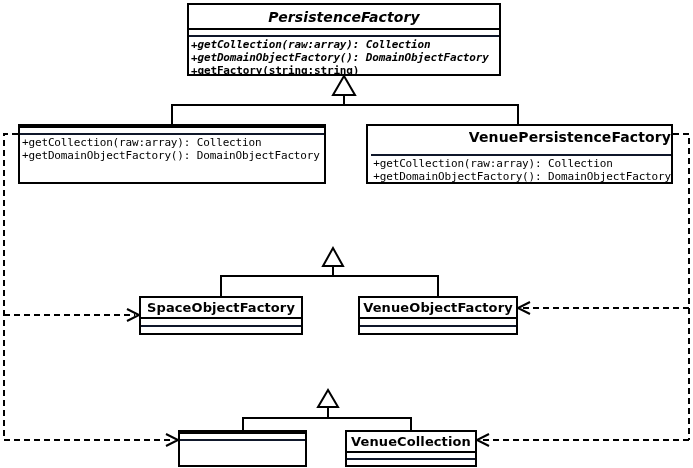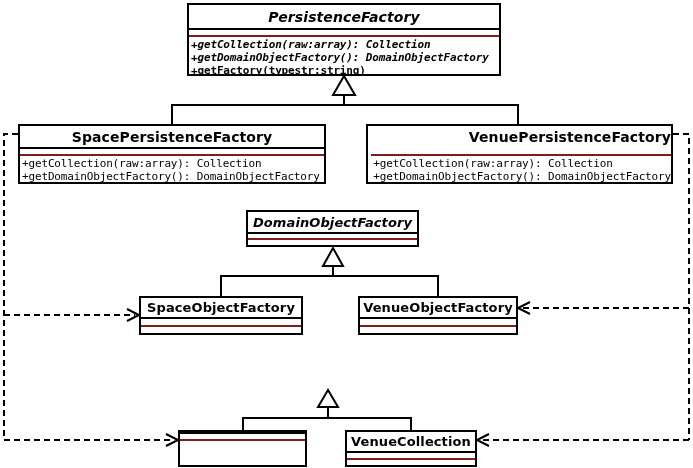--- a/index.html
+++ b/index.html
@@ -29,21 +29,21 @@
     justify-content: center;
     font-weight: bold;
     white-space: nowrap;
     overflow: hidden;
     letter-spacing: 0.1px;
   }
   .uml-title.abstract { font-style: italic; }
   .uml-attrs   { box-sizing: border-box; border-top: 2px solid #000; }
   .uml-methods {
     box-sizing: border-box;
-    border-top: 2px solid #7f1d1d;
+    border-top: 2px solid #0f172a;
     font-family: "DejaVu Sans Mono", "Liberation Mono", monospace;
     font-size: 11px;
     line-height: 13px;
     padding: 0 0 0 2px;
     white-space: nowrap;
     overflow: hidden;
     letter-spacing: -0.15px;
   }
   .uml-methods .m.abstract { font-weight: bold; font-style: italic; }
   .uml-methods .m.static   { font-weight: bold; text-decoration: underline; }
@@ -128,47 +128,41 @@
       <polyline class="ah" points="489,434 477,440 489,446"></polyline>
     </g>
   </svg>
 
   <div class="uml-class" id="box-pf">
     <div class="uml-title abstract t-lg">PersistenceFactory</div>
     <div class="uml-attrs"></div>
     <div class="uml-methods">
       <div class="m abstract">+getCollection(raw:array): Collection</div>
       <div class="m abstract">+getDomainObjectFactory(): DomainObjectFactory</div>
-      <div class="m static">+getFactory(typestr:string)</div>
+      <div class="m static">+getFactory(string:string)</div>
     </div>
   </div>
 
   <div class="uml-class" id="box-spf">
-    <div class="uml-title t-lg">SpacePersistenceFactory</div>
     <div class="uml-attrs"></div>
     <div class="uml-methods">
       <div class="m">+getCollection(raw:array): Collection</div>
       <div class="m">+getDomainObjectFactory(): DomainObjectFactory</div>
     </div>
   </div>
 
   <div class="uml-class" id="box-vpf">
     <div class="uml-title t-lg">VenuePersistenceFactory</div>
     <div class="uml-attrs"></div>
     <div class="uml-methods">
       <div class="m">+getCollection(raw:array): Collection</div>
       <div class="m">+getDomainObjectFactory(): DomainObjectFactory</div>
     </div>
   </div>
 
-  <div class="uml-class" id="box-dof">
-    <div class="uml-title abstract t-md">DomainObjectFactory</div>
-    <div class="uml-attrs"></div>
-    <div class="uml-methods"></div>
-  </div>
 
   <div class="uml-class" id="box-vof">
     <div class="uml-title t-md">VenueObjectFactory</div>
     <div class="uml-attrs"></div>
     <div class="uml-methods"></div>
   </div>
 
   <div class="uml-class" id="box-sof">
     <div class="uml-title t-md">SpaceObjectFactory</div>
     <div class="uml-attrs"></div>

